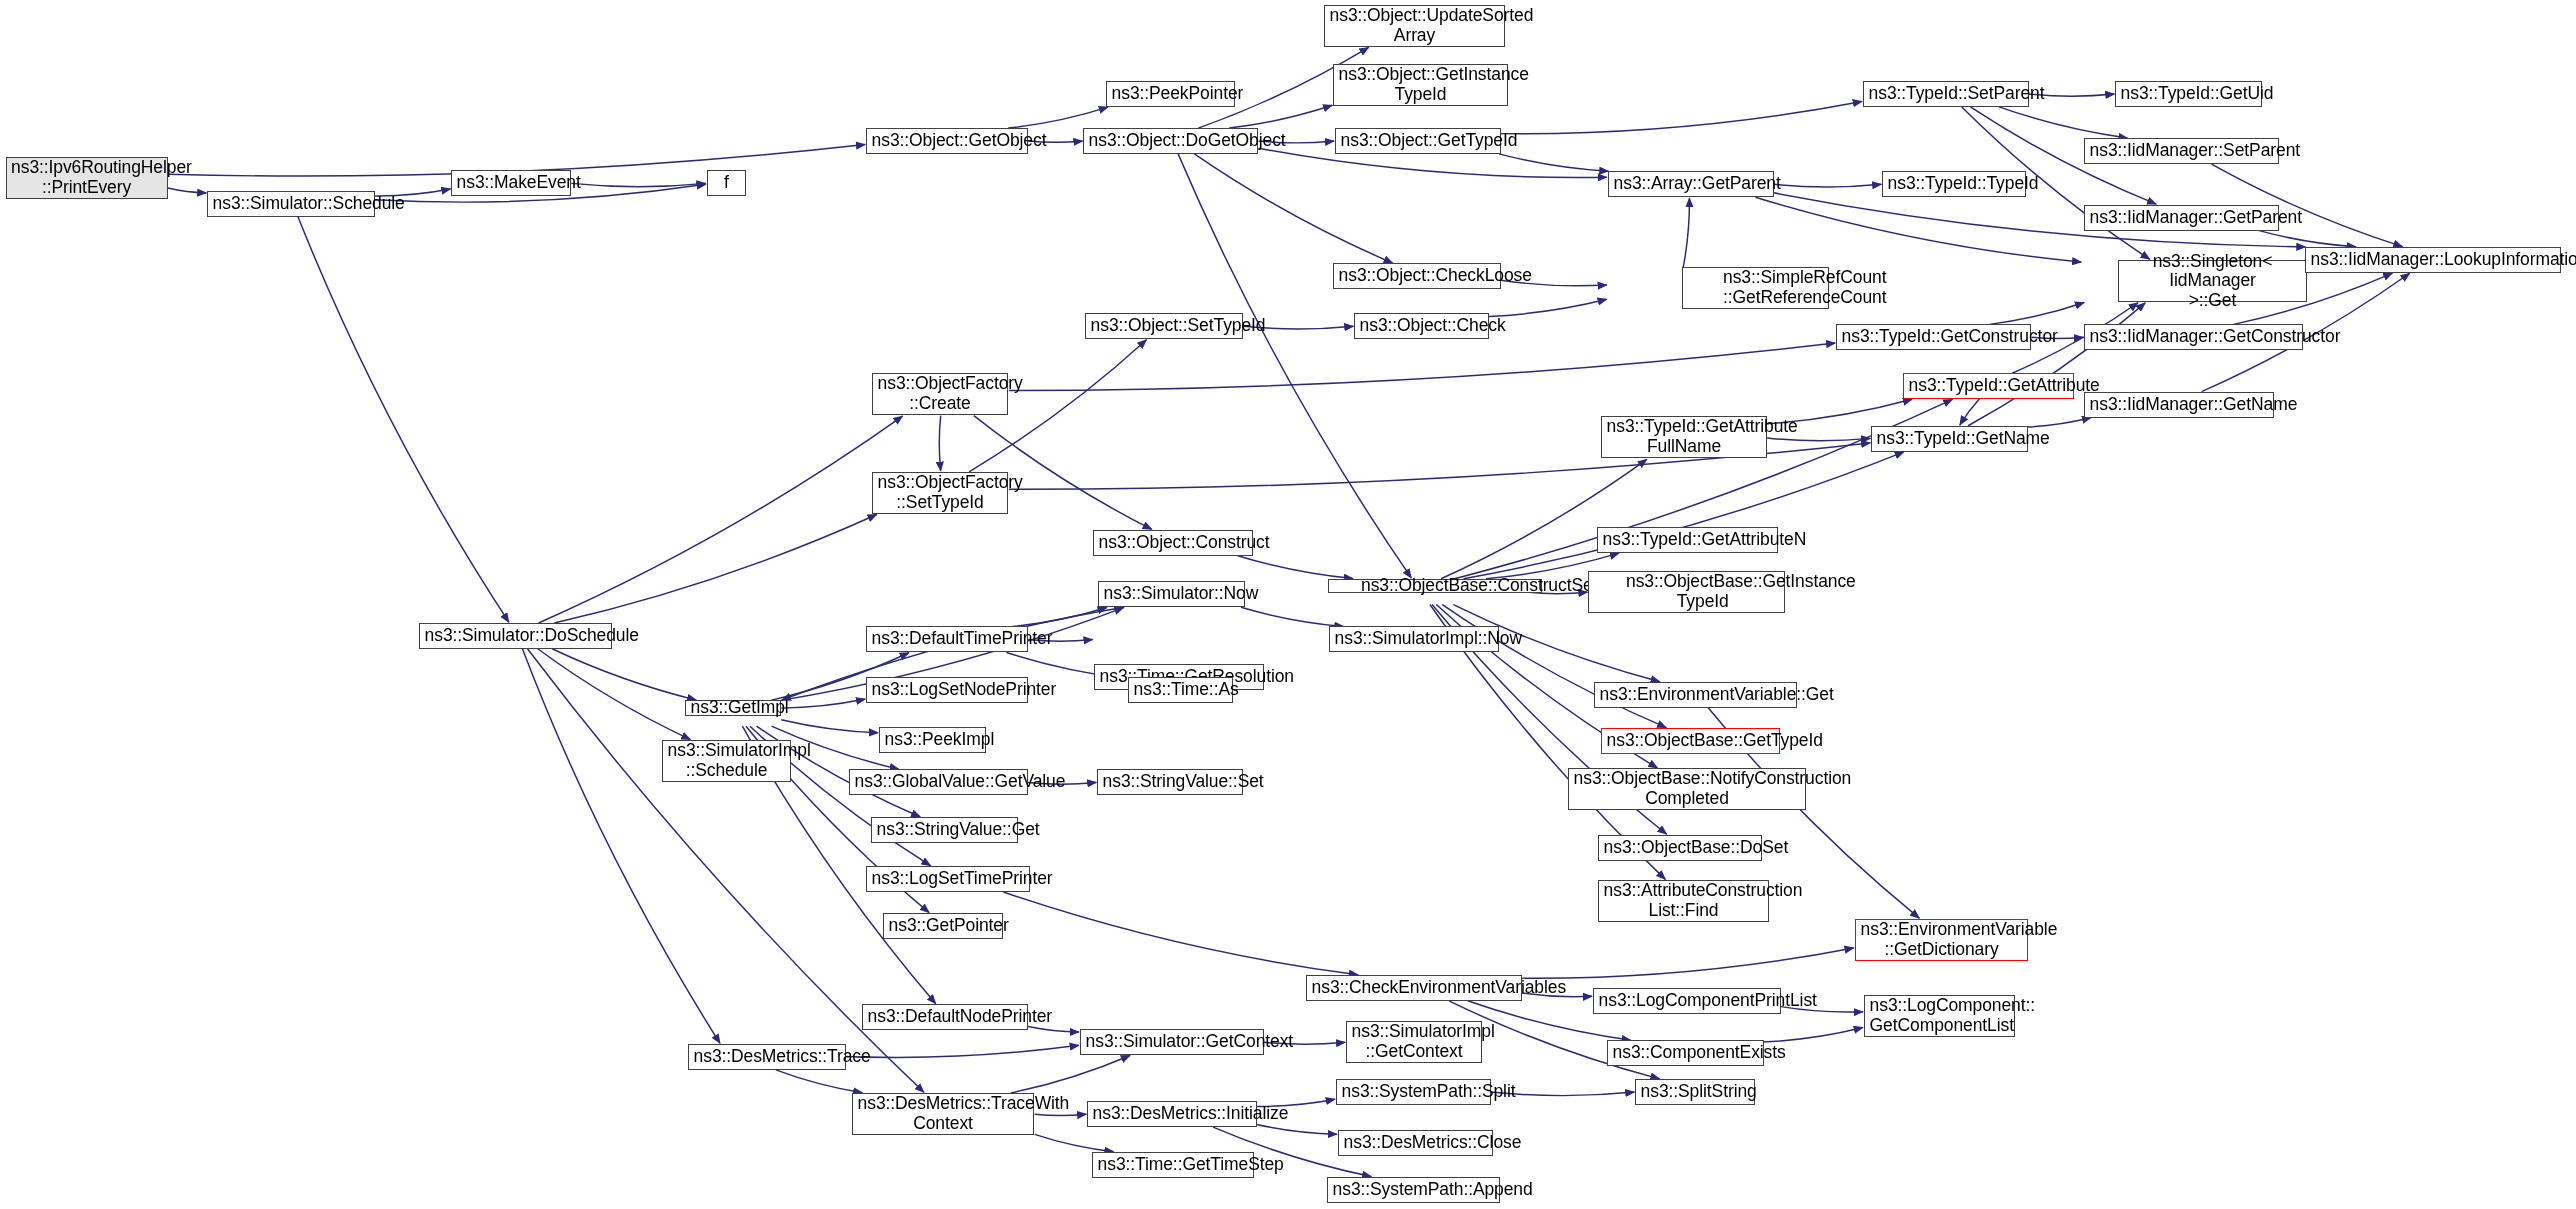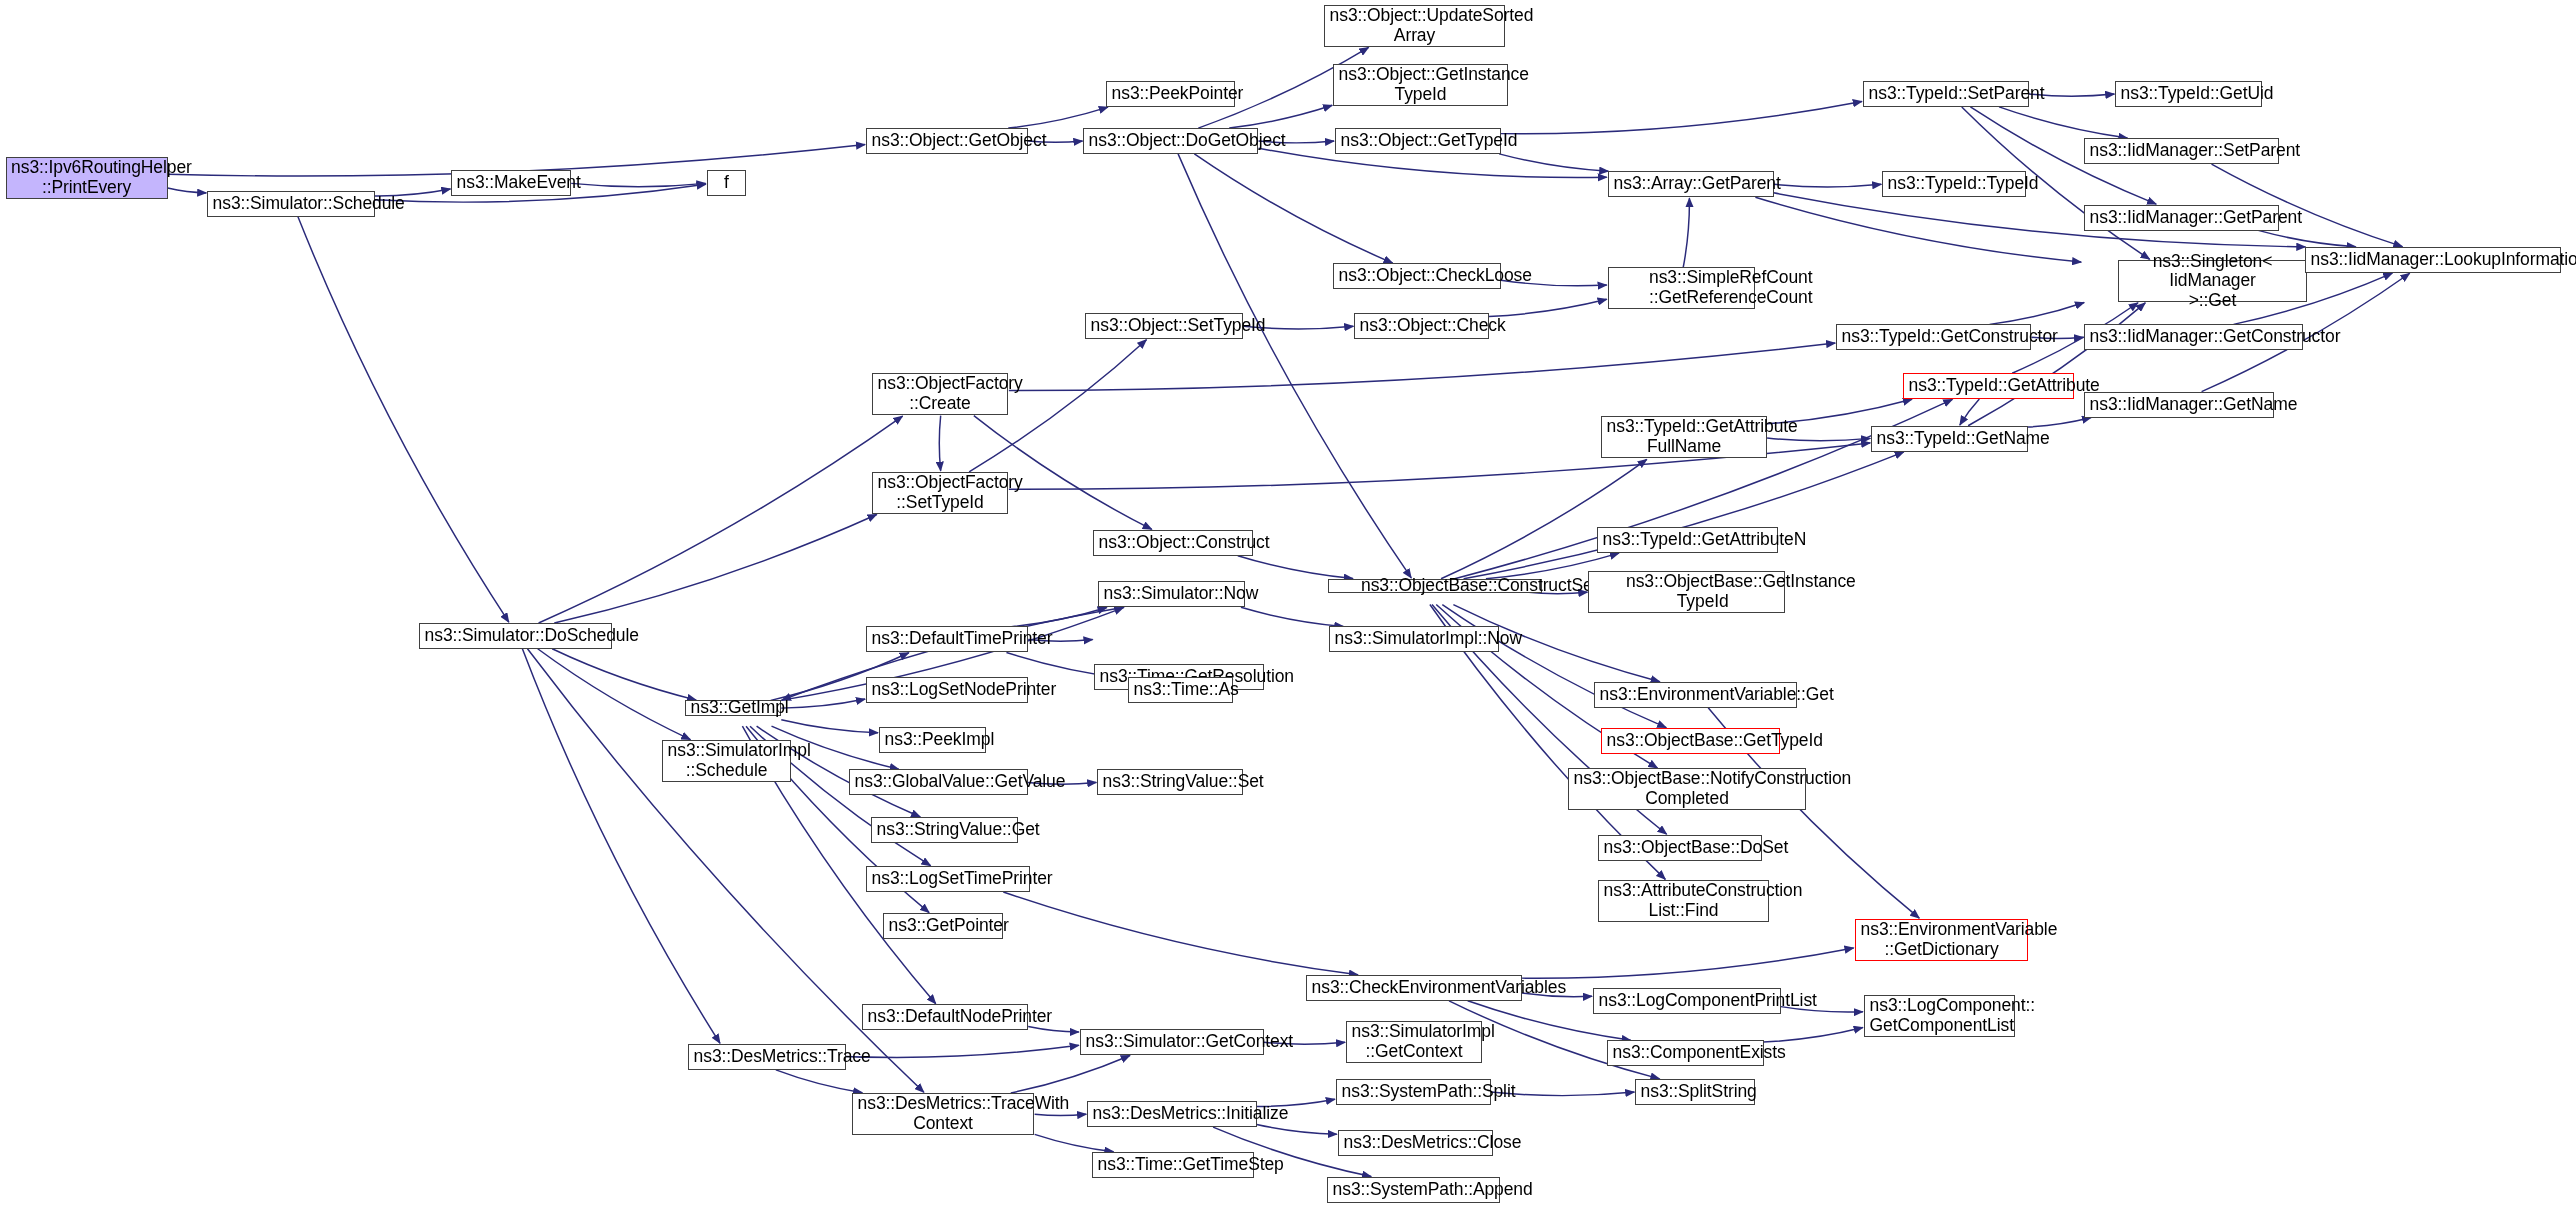--- a/index.html
+++ b/index.html
@@ -32,21 +32,21 @@
     border: 0.9px solid #404040;
     color: #000000;
     font-size: 17.5px;
     line-height: 1.12;
     letter-spacing: -0.1px;
     white-space: pre-line;
     padding: 0 4.6px;
     z-index: 5;
   }
   .node.root {
-    background: #c4b5fd;
+    background: #e5e5e5;
     border-color: #404040;
   }
   .node.red {
     border-color: #ff0000;
     border-width: 1.4px;
   }
   .node .lbl { display: block; width: 100%; }
 </style>
 </head>
 <body>
@@ -173,21 +173,21 @@
     <div class="node" style="left: 1863px; top: 81px; width: 166px; height: 26px;"><span class="lbl">ns3::TypeId::SetParent</span></div>
     <div class="node" style="left: 2115px; top: 81px; width: 147px; height: 26px;"><span class="lbl">ns3::TypeId::GetUid</span></div>
     <div class="node" style="left: 2084px; top: 138px; width: 195px; height: 26px;"><span class="lbl">ns3::IidManager::SetParent</span></div>
     <div class="node" style="left: 1608px; top: 171px; width: 166px; height: 26px;"><span class="lbl">ns3::Array::GetParent</span></div>
     <div class="node" style="left: 1882px; top: 171px; width: 144px; height: 26px;"><span class="lbl">ns3::TypeId::TypeId</span></div>
     <div class="node" style="left: 2084px; top: 205px; width: 195px; height: 26px;"><span class="lbl">ns3::IidManager::GetParent</span></div>
     <div class="node" style="left: 2082px; top: 260px; width: 189px; height: 42px; margin-left: 36px;"><span class="lbl">ns3::Singleton&lt; IidManager
 &gt;::Get</span></div>
     <div class="node" style="left: 2305px; top: 247px; width: 256px; height: 26px;"><span class="lbl">ns3::IidManager::LookupInformation</span></div>
     <div class="node" style="left: 1333px; top: 263px; width: 168px; height: 26px;"><span class="lbl">ns3::Object::CheckLoose</span></div>
-    <div class="node" style="left: 1608px; top: 267px; width: 147px; height: 42px; padding-left: 40px;"><span class="lbl">ns3::SimpleRefCount
+    <div class="node" style="left: 1682px; top: 267px; width: 147px; height: 42px; padding-left: 40px;"><span class="lbl">ns3::SimpleRefCount
 ::GetReferenceCount</span></div>
     <div class="node" style="left: 1085px; top: 313px; width: 158px; height: 26px;"><span class="lbl">ns3::Object::SetTypeId</span></div>
     <div class="node" style="left: 1354px; top: 313px; width: 135px; height: 26px;"><span class="lbl">ns3::Object::Check</span></div>
     <div class="node" style="left: 1836px; top: 324px; width: 195px; height: 26px;"><span class="lbl">ns3::TypeId::GetConstructor</span></div>
     <div class="node" style="left: 2084px; top: 324px; width: 219px; height: 26px;"><span class="lbl">ns3::IidManager::GetConstructor</span></div>
     <div class="node red" style="left: 1903px; top: 373px; width: 171px; height: 26px;"><span class="lbl">ns3::TypeId::GetAttribute</span></div>
     <div class="node" style="left: 872px; top: 373px; width: 136px; height: 42px;"><span class="lbl">ns3::ObjectFactory
 ::Create</span></div>
     <div class="node" style="left: 2084px; top: 392px; width: 190px; height: 26px;"><span class="lbl">ns3::IidManager::GetName</span></div>
     <div class="node" style="left: 1601px; top: 416px; width: 166px; height: 42px;"><span class="lbl">ns3::TypeId::GetAttribute

